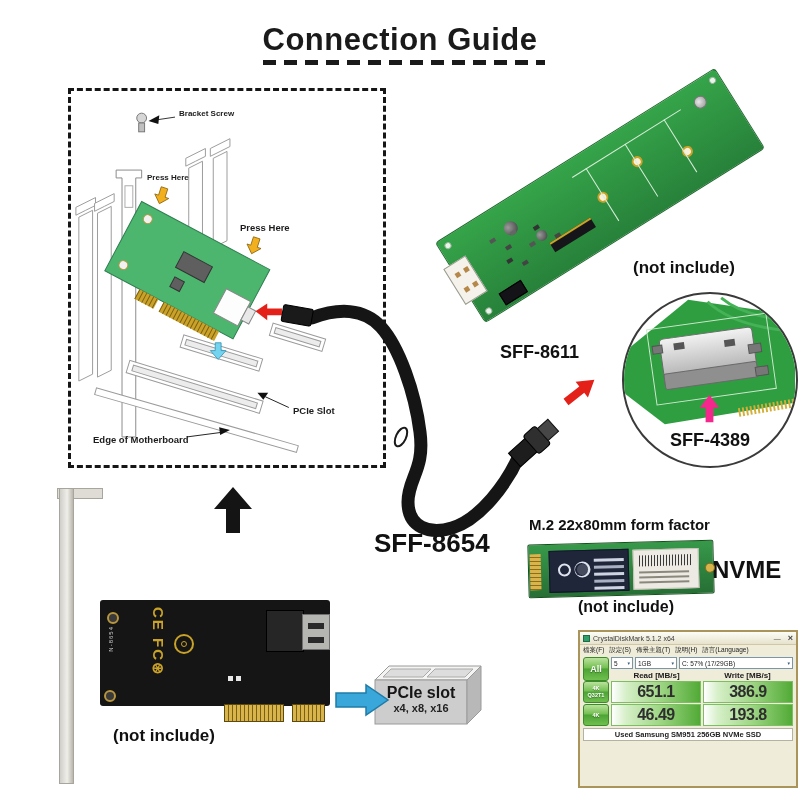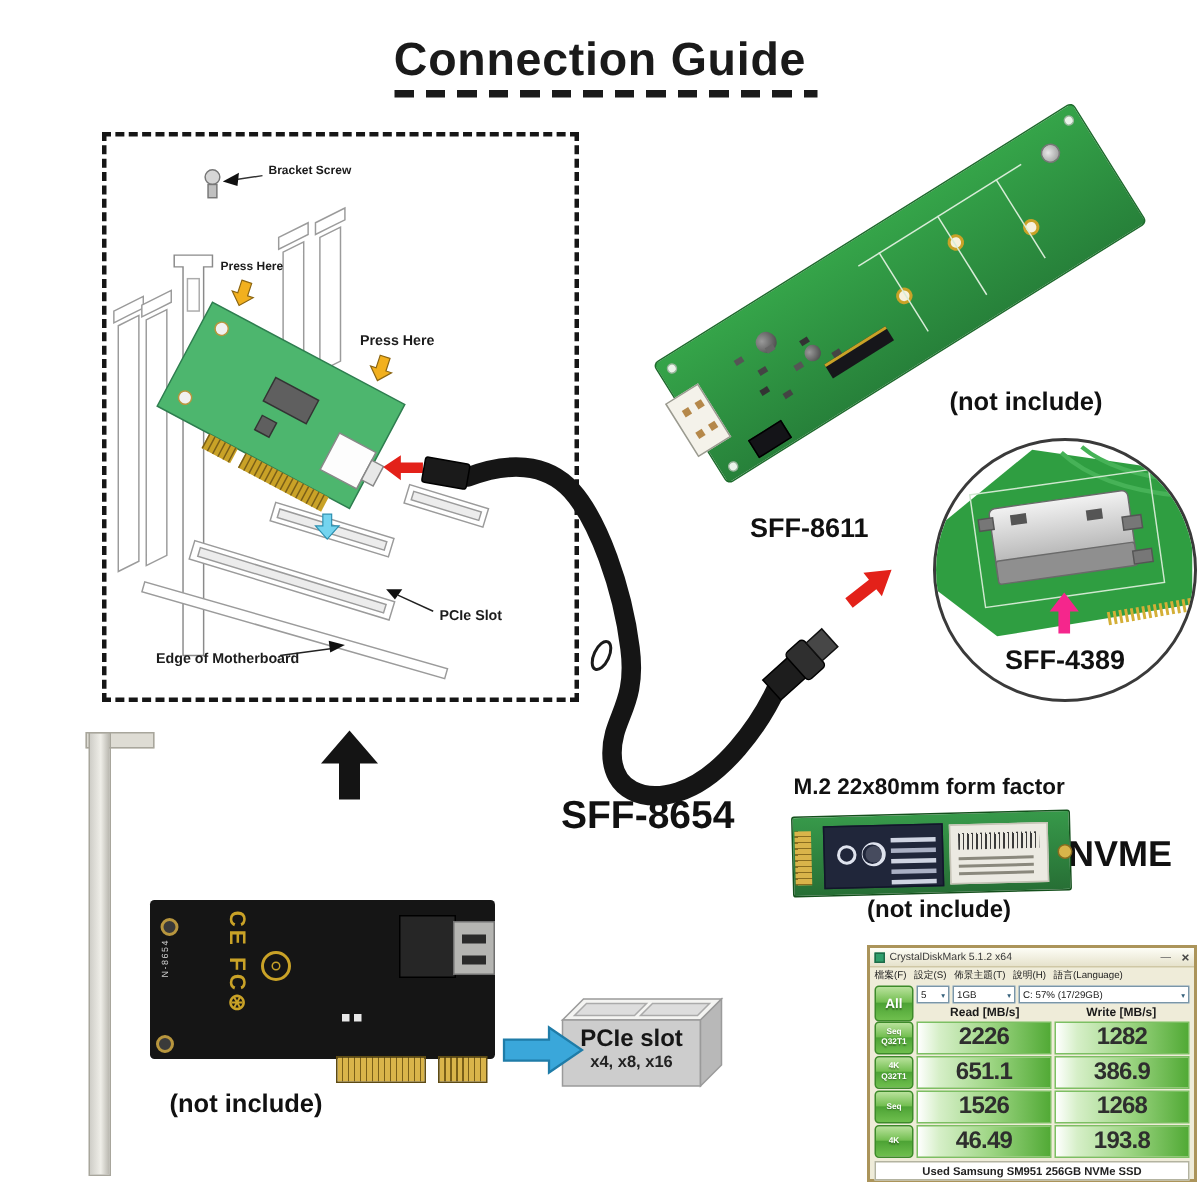--- a/index.html
+++ b/index.html
@@ -12,21 +12,21 @@
   #title-underline { left:263px; top:60px; width:282px; height:5px;
     background:repeating-linear-gradient(90deg,#1a1a1a 0 13px, transparent 13px 21px); }
 
   
   #install-box { left:68px; top:88px; width:318px; height:380px; border:3px dashed #161616; }
   #install-box .lbl { position:absolute; font-weight:700; color:#1c1c1c; white-space:nowrap; }
   #bracket-screw-label { left:108px; top:18px; font-size:8px; }
   #press-here-1 { left:76px; top:82px; font-size:8px; }
   #press-here-2 { left:169px; top:131px; font-size:9.5px; }
   #pcie-slot-label { left:222px; top:314px; font-size:9.5px; }
-  #edge-mobo-label { left:33px; top:343px; font-size:9.5px; }
+  #edge-mobo-label { left:22px; top:343px; font-size:9.5px; }
 
   
   #overlay-art { left:0; top:0; pointer-events:none; z-index:5; }
 
   
   #sff8611-board { left:435px; top:148px; width:330px; height:95px; transform:rotate(-32deg);
     background:linear-gradient(180deg,#35a449,#27813a); border:1px solid #1d6b2c; border-radius:4px; z-index:1; }
   #sff8611-board .pc { position:absolute; }
   .molex { left:-8px; top:26px; width:26px; height:42px; background:#f4f2ea; border:1px solid #9a9a90; }
   .molex span { position:absolute; left:6px; top:9px; width:5px; height:5px; background:#b5884a;
@@ -110,21 +110,21 @@
   #cdm-menubar { display:flex; gap:5px; height:10px; align-items:center; padding:0 3px; font-size:6.5px; color:#222; white-space:nowrap; overflow:hidden; }
   #cdm-body { position:relative; padding:2px 3px; }
   .cdm-btn { background:linear-gradient(180deg,#b9e29c 0%,#74bf52 45%,#4da335 50%,#6fbf4e 100%);
     border:1px solid #3d8a2a; border-radius:3px; color:#fff; font-weight:700;
     text-shadow:0 1px 1px rgba(0,0,0,.35); display:flex; align-items:center; justify-content:center; text-align:center; }
   #cdm-all { position:absolute; left:3px; top:2px; width:26px; height:24px; font-size:9px; }
   #cdm-controls { display:flex; gap:2px; margin-left:28px; height:13px; }
   .cdm-select { background:#fff; border:1px solid #7a96a8; font-size:6.5px; color:#222; display:flex; align-items:center; justify-content:space-between; padding:0 2px; height:12px; white-space:nowrap; overflow:hidden; }
   #sel-count { width:22px; } #sel-size { width:42px; } #sel-drive { flex:1; }
   .dd-arrow { font-size:5px; color:#35607a; margin-left:2px; }
-  #cdm-headers { display:flex; margin-left:28px; height:10px; }
+  #cdm-headers { display:flex; margin-left:28px; height:10px;align-items:center; }
   .cdm-header { flex:1; text-align:center; font-size:8px; font-weight:700; color:#1a1a1a; }
   .cdm-row { display:flex; gap:2px; margin-top:1px; height:22px; }
   .cdm-row .row-btn { width:26px; font-size:5.5px; line-height:1.2; padding:1px; }
   .cdm-cell { flex:1; background:linear-gradient(90deg,#ffffff 0%,#d6efc8 16%,#9ed684 55%,#52aa36 100%);
     border:1px solid #7cbf63; color:#2e2e2e; font-weight:700; font-size:16px; letter-spacing:-0.5px;
     display:flex; align-items:center; justify-content:center; }
   #cdm-footer { margin-top:2px; height:13px; background:#fff; border:1px solid #b3b3a0; font-size:7.5px; font-weight:700; color:#222; text-align:center; line-height:12px; white-space:nowrap; overflow:hidden; }
 </style>
 </head>
 <body>
@@ -351,33 +351,23 @@
       <div class="cdm-select" id="sel-drive">
         <span>C: 57% (17/29GB)</span>
         <span class="dd-arrow">▾</span>
       </div>
     </div>
     <div id="cdm-headers">
       <div class="cdm-header">Read [MB/s]</div>
       <div class="cdm-header">Write [MB/s]</div>
     </div>
     <div class="cdm-row">
-      <div class="cdm-btn row-btn">Seq Q32T1</div>
-      <div class="cdm-cell">2226</div>
-      <div class="cdm-cell">1282</div>
-    </div>
-    <div class="cdm-row">
       <div class="cdm-btn row-btn">4K Q32T1</div>
       <div class="cdm-cell">651.1</div>
       <div class="cdm-cell">386.9</div>
-    </div>
-    <div class="cdm-row">
-      <div class="cdm-btn row-btn">Seq</div>
-      <div class="cdm-cell">1526</div>
-      <div class="cdm-cell">1268</div>
     </div>
     <div class="cdm-row">
       <div class="cdm-btn row-btn">4K</div>
       <div class="cdm-cell">46.49</div>
       <div class="cdm-cell">193.8</div>
     </div>
     <div id="cdm-footer">Used Samsung SM951 256GB NVMe SSD</div>
   </div>
 </div>
 

